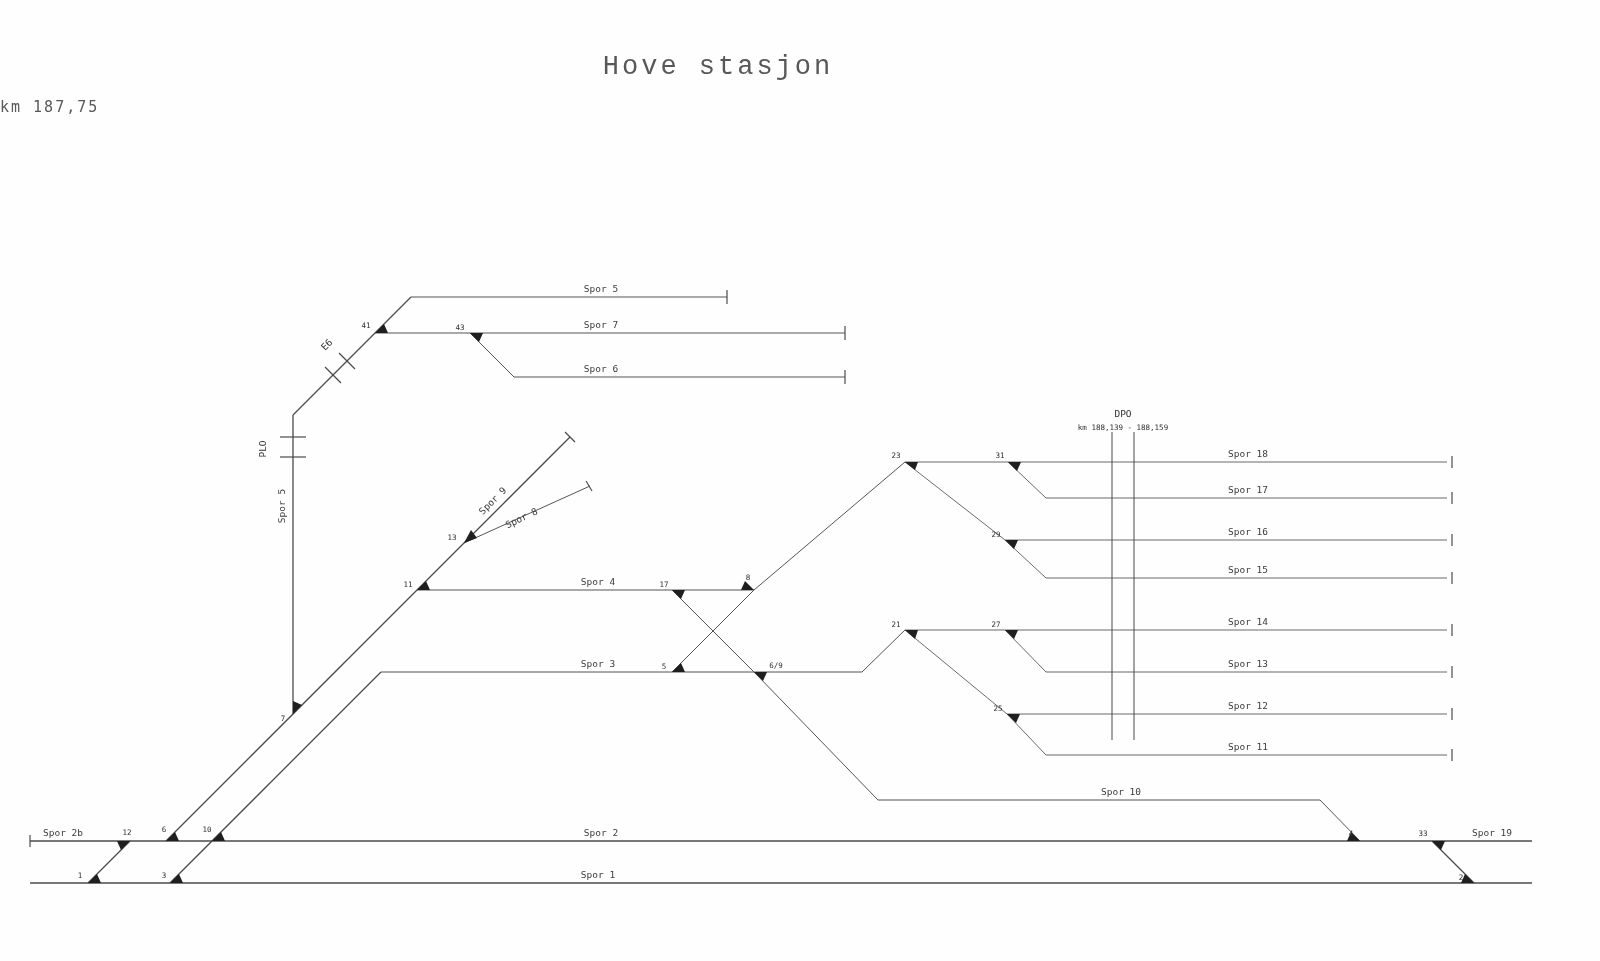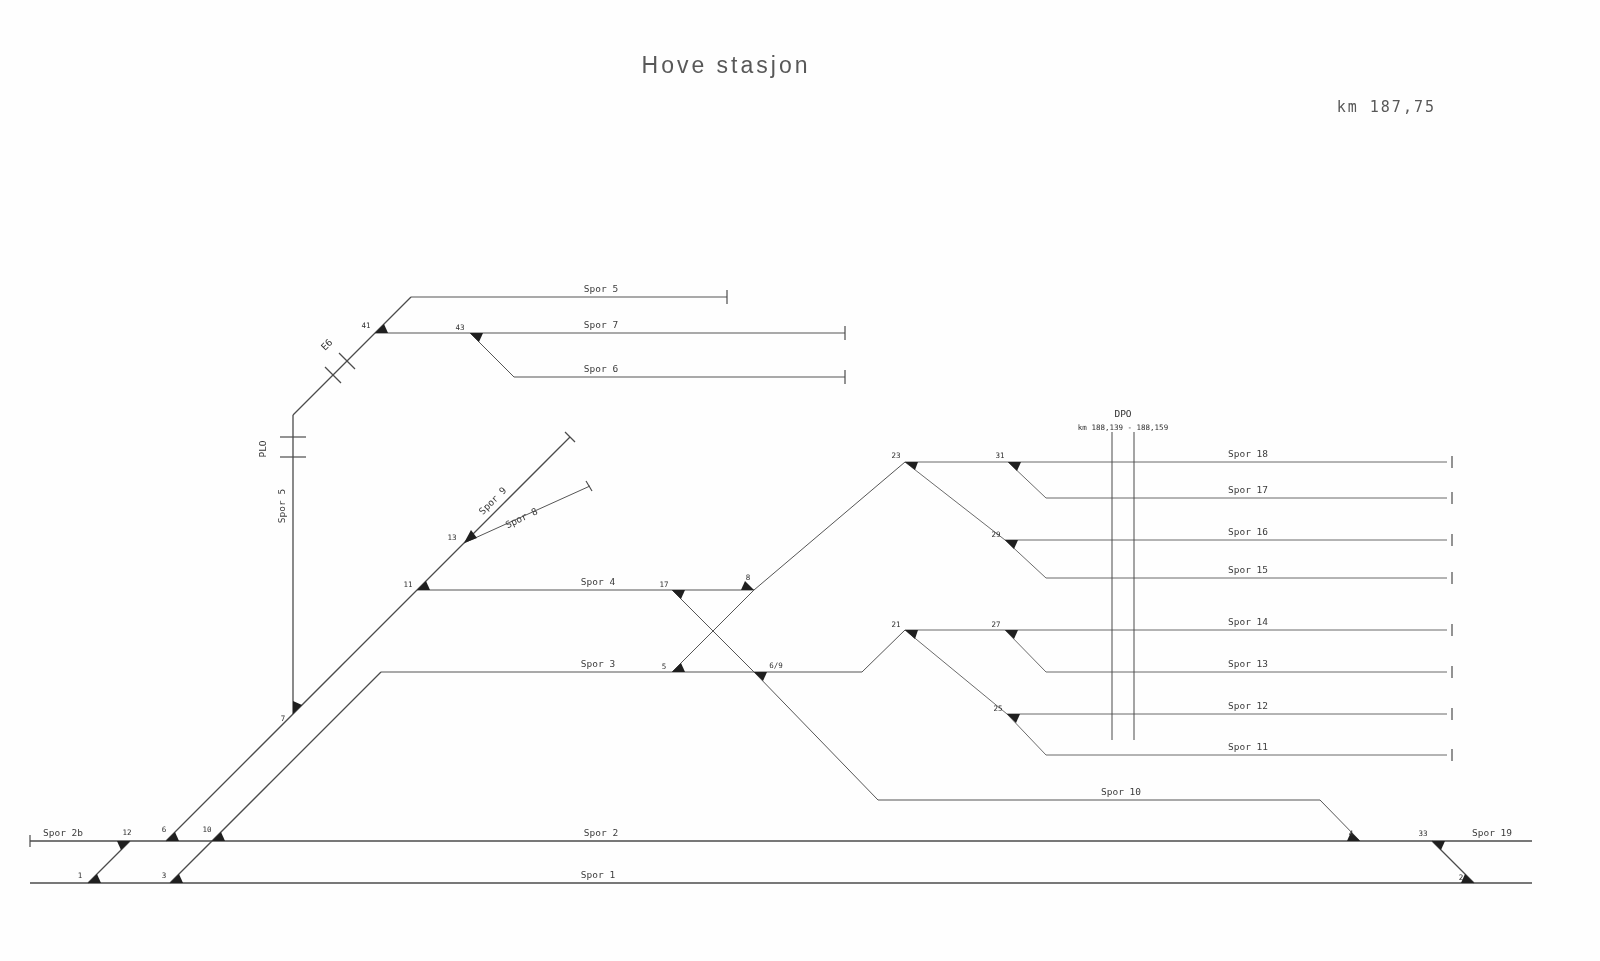--- a/index.html
+++ b/index.html
@@ -4,29 +4,29 @@
 <style>
   html,body { margin:0; padding:0; }
   body {
     width:1600px; height:961px;
     background:#fefefe;
     position:relative;
     font-family:"DejaVu Sans Mono", monospace;
     overflow:hidden;
   }
   .title {
-    position:absolute; top:52px; left:8px; width:1436px;
+    position:absolute; top:52px; left:0; width:1436px;
     text-align:center;
-    font-size:23px; letter-spacing:3px;
+    font-size:27px; letter-spacing:3px;
     color:#585858; font-weight:400;
-    font-family:Liberation Sans, sans-serif;
+    font-family:Liberation Mono, monospace;
   }
   .subtitle {
     position:absolute; top:98px; left:0; width:1436px;
-    text-align:right;
+    text-align:left;
     font-size:15px; letter-spacing:2px;
     color:#585858;
     font-family:"DejaVu Sans Mono", monospace;
   }
   svg.diagram { position:absolute; top:0; left:0; }
   .rail   { stroke:#4b4b4b; stroke-width:1.3; fill:none; }
   .railt  { stroke:#555555; stroke-width:1.0; fill:none; }
   .raily  { stroke:#5a5a5a; stroke-width:0.9; fill:none; }
   .tick   { stroke:#4b4b4b; stroke-width:1.2; fill:none; }
   .dpoline{ stroke:#4b4b4b; stroke-width:1.0; fill:none; }

